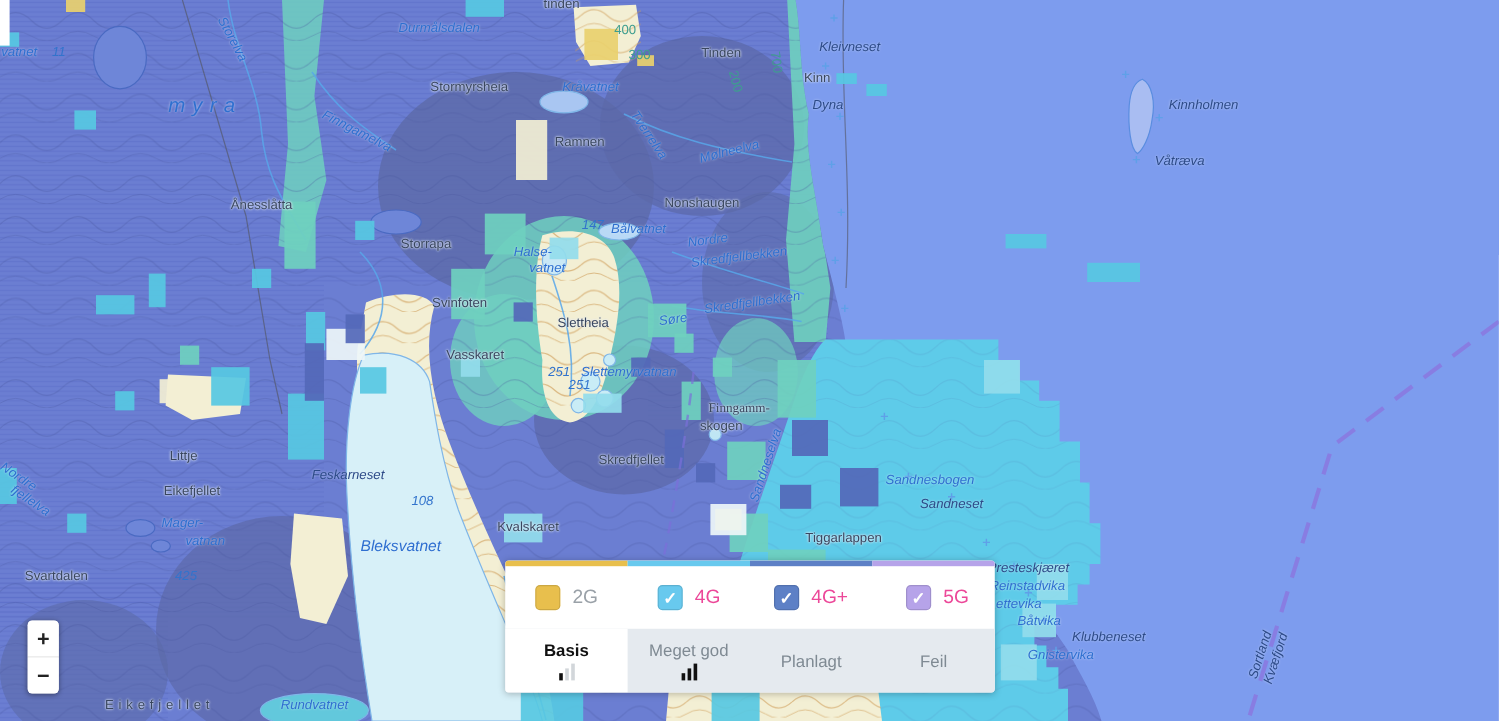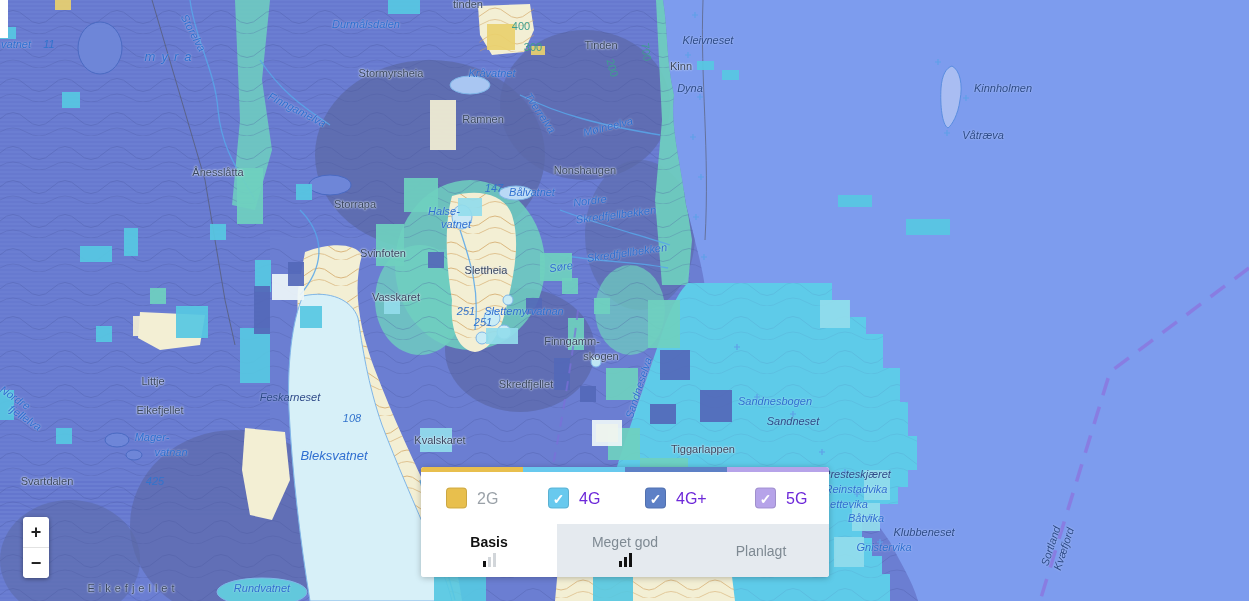--- a/index.html
+++ b/index.html
@@ -22,21 +22,21 @@
   .zdiv{height:1px;background:#e2e2e2;}
   
   .legend{position:absolute;left:421px;top:467px;width:408px;height:110px;background:#fff;
     border-radius:3px;box-shadow:0 1px 6px rgba(0,0,0,.25);z-index:30;text-align:center;}
   .legend-strip{display:flex;height:5px;border-radius:3px 3px 0 0;overflow:hidden;}
   .legend-strip div{flex:1;}
   .legend-row{position:relative;height:52px;}
   .litem{position:absolute;top:50%;transform:translateY(-50%);display:flex;align-items:center;gap:10px;cursor:pointer;}
   .cbox{width:21px;height:21px;border-radius:4px;display:flex;align-items:center;justify-content:center;
     color:#fff;font-weight:bold;font-size:14px;box-shadow:inset 0 0 0 1px rgba(0,0,0,.12);}
-  .llabel{font-size:16px;color:#6d28d9;}
+  .llabel{font-size:16px;color:#ec4899;}
   .llabel.off{color:#9aa1a8;}
   .legend-tabs{display:flex;height:53px;background:#e5eaef;border-radius:0 0 3px 3px;overflow:hidden;}
   .tab{flex:1;display:flex;flex-direction:column;align-items:center;justify-content:center;gap:3px;cursor:pointer;}
   .tab .tlabel{font-size:14px;color:#7f8a93;}
   .tab.active{background:#fff;}
   .tab.active .tlabel{color:#111;font-weight:bold;}
   .sig{display:flex;align-items:flex-end;gap:2px;height:14px;}
   .sig i{display:block;width:3px;background:#d2d6da;}
   .sig i.on{background:#111;}
   
@@ -233,21 +233,21 @@
 
     <path d="M1249,268 L1110,372 L1040,601" fill="none" stroke="#8a7ae0" stroke-width="3.5" stroke-dasharray="18 12" opacity="0.9"></path>
     <path d="M578,310 C572,360 562,420 552,470" fill="none" stroke="#7a6fd8" stroke-width="2" stroke-dasharray="10 8" opacity="0.7"></path>
 
     <rect x="0" y="0" width="8" height="38" fill="#ffffff"></rect>
   </svg>
 
   <div id="labels">
       <span class="map-label lab-water" style="left: 16px; top: 44px; transform: translate(-50%, -50%);">vatnet</span>
       <span class="map-label lab-num" style="left: 49px; top: 44px; transform: translate(-50%, -50%);">11</span>
-      <span class="map-label lab-water" style="left: 155px; top: 56px; transform: translate(-50%, -50%); font-size: 13px; letter-spacing: 6px; padding-left: 32px;">myra</span>
+      <span class="map-label lab-water" style="left: 155px; top: 88px; transform: translate(-50%, -50%); font-size: 17px; letter-spacing: 6px; padding-left: 32px;">myra</span>
       <span class="map-label lab-water" style="left: 193px; top: 33px; transform: translate(-50%, -50%) rotate(62deg);">Storelva</span>
       <span class="map-label lab-water" style="left: 345px; top: 24px; transform: translate(-50%, -50%); margin-left: 21px;">Durmålsdalen</span>
       <span class="map-label lab-place" style="left: 391px; top: 73px; transform: translate(-50%, -50%); text-align: right;">Stormyrsheia</span>
       <span class="map-label lab-place" style="left: 468px; top: 4px; transform: translate(-50%, -50%);">tinden</span>
       <span class="map-label lab-place" style="left: 601px; top: 45px; transform: translate(-50%, -50%);">Tinden</span>
       <span class="map-label lab-contour" style="left: 521px; top: 26px; transform: translate(-50%, -50%);">400</span>
       <span class="map-label lab-contour" style="left: 533px; top: 47px; transform: translate(-50%, -50%);">300</span>
       <span class="map-label lab-contour" style="left: 646px; top: 52px; transform: translate(-50%, -50%) rotate(82deg);">700</span>
       <span class="map-label lab-contour" style="left: 612px; top: 68px; transform: translate(-50%, -50%) rotate(75deg);">200</span>
       <span class="map-label lab-coast" style="left: 708px; top: 40px; transform: translate(-50%, -50%);">Kleivneset</span>
@@ -270,21 +270,21 @@
       <span class="map-label lab-water" style="left: 444px; top: 211px; transform: translate(-50%, -50%);">Halse-</span>
       <span class="map-label lab-water" style="left: 456px; top: 224px; transform: translate(-50%, -50%);">vatnet</span>
       <span class="map-label lab-place" style="left: 383px; top: 253px; transform: translate(-50%, -50%);">Svinfoten</span>
       <span class="map-label lab-place" style="left: 486px; top: 270px; transform: translate(-50%, -50%);">Slettheia</span>
       <span class="map-label lab-water" style="left: 561px; top: 267px; transform: translate(-50%, -50%) rotate(-8deg);">Søre</span>
       <span class="map-label lab-water" style="left: 627px; top: 253px; transform: translate(-50%, -50%) rotate(-8deg);">Skredfjellbekken</span>
       <span class="map-label lab-place" style="left: 396px; top: 297px; transform: translate(-50%, -50%);">Vasskaret</span>
       <span class="map-label lab-num" style="left: 466px; top: 311px; transform: translate(-50%, -50%);">251</span>
       <span class="map-label lab-num" style="left: 483px; top: 322px; transform: translate(-50%, -50%);">251</span>
       <span class="map-label lab-water" style="left: 524px; top: 311px; transform: translate(-50%, -50%);">Slettemyrvatnan</span>
-      <span class="map-label lab-place" style="left: 572px; top: 341px; transform: translate(-50%, -50%);">Finngamm-</span>
+      <span class="map-label lab-place" style="left: 616px; top: 341px; transform: translate(-50%, -50%); font-family: Liberation Serif, serif;">Finngamm-</span>
       <span class="map-label lab-place" style="left: 601px; top: 356px; transform: translate(-50%, -50%);">skogen</span>
       <span class="map-label lab-place" style="left: 526px; top: 384px; transform: translate(-50%, -50%);">Skredfjellet</span>
       <span class="map-label lab-water" style="left: 639px; top: 388px; transform: translate(-50%, -50%) rotate(-72deg);">Sandneselva</span>
       <span class="map-label lab-water" style="left: 775px; top: 401px; transform: translate(-50%, -50%);">Sandnesbogen</span>
       <span class="map-label lab-coast" style="left: 793px; top: 421px; transform: translate(-50%, -50%);">Sandneset</span>
       <span class="map-label lab-place" style="left: 703px; top: 449px; transform: translate(-50%, -50%);">Tiggarlappen</span>
       <span class="map-label lab-coast" style="left: 857px; top: 474px; transform: translate(-50%, -50%);">Presteskjæret</span>
       <span class="map-label lab-water" style="left: 856px; top: 489px; transform: translate(-50%, -50%);">Reinstadvika</span>
       <span class="map-label lab-water" style="left: 849px; top: 504px; transform: translate(-50%, -50%);">ettevika</span>
       <span class="map-label lab-water" style="left: 866px; top: 518px; transform: translate(-50%, -50%);">Båtvika</span>
@@ -352,16 +352,19 @@
           <span class="tlabel">Meget god</span>
           <span class="sig">
             <i class="on" style="height: 6px;"></i>
             <i class="on" style="height: 10px;"></i>
             <i class="on" style="height: 14px;"></i>
           </span>
         </div>
         <div class="tab">
           <span class="tlabel">Planlagt</span>
         </div>
+        <div class="tab">
+          <span class="tlabel">Feil</span>
+        </div>
       </div>
   </div>
 
 </div>
 
 </body></html>

